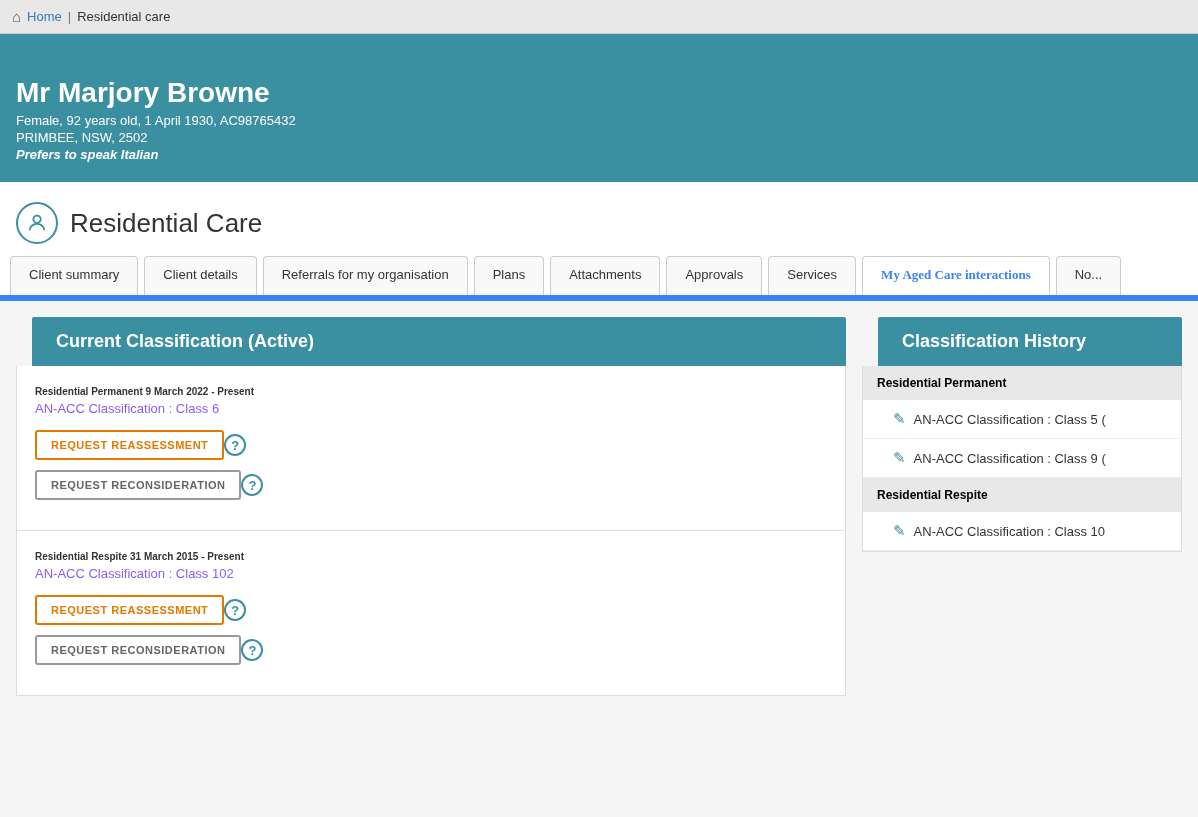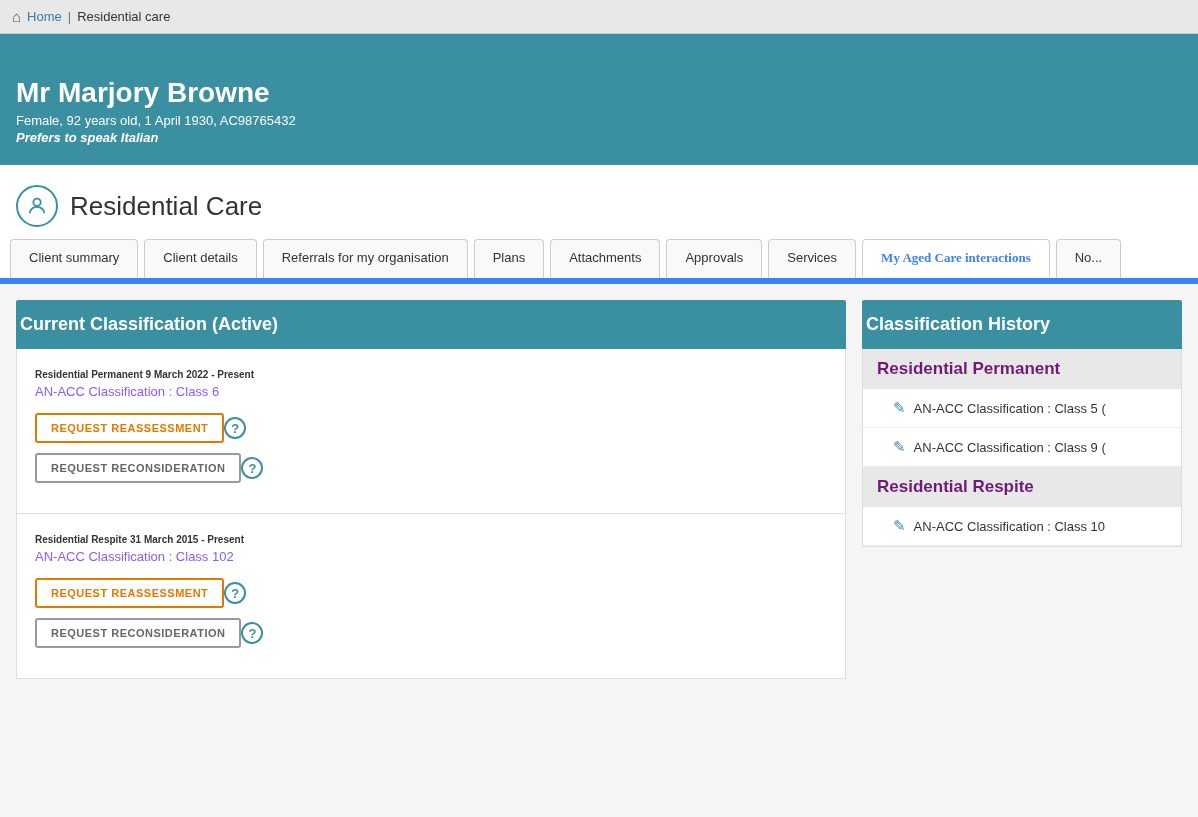--- a/index.html
+++ b/index.html
@@ -90,24 +90,25 @@
     }
 
     
     .classification-panel {
       flex: 1;
       margin-right: 16px;
     }
     .panel-header {
       background: #3a8fa0;
       color: white;
-      padding: 14px 4px;
+      padding: 14px 24px;
       font-size: 18px;
       font-weight: bold;
       border-radius: 2px 2px 0 0;
+      margin-left: 16px;
     }
     .panel-body {
       background: white;
       border: 1px solid #ddd;
       border-top: none;
       padding: 0;
     }
     .classification-item {
       padding: 20px 18px;
       border-bottom: 1px solid #e0e0e0;
@@ -166,23 +167,23 @@
     .history-panel {
       width: 320px;
       flex-shrink: 0;
     }
     .history-panel .panel-header {
       background: #3a8fa0;
     }
     .history-section-label {
       background: #e8e8e8;
       padding: 10px 14px;
-      font-size: 17px;
-      font-weight: bold;
-      color: #701a75;
+      font-size: 12px;
+      font-weight: bold;
+      color: #000000;
     }
     .history-item {
       padding: 10px 14px 10px 30px;
       border-bottom: 1px solid #eee;
       background: white;
       font-size: 13px;
       color: #333;
       display: flex;
       align-items: center;
       gap: 8px;
@@ -199,20 +200,21 @@
 <div class="breadcrumb">
   <span class="breadcrumb-home-icon">⌂</span>
   <a href="#" class="breadcrumb-link">Home</a>
   <span class="breadcrumb-sep">|</span>
   <span>Residential care</span>
 </div>
 
 <div class="patient-header">
   <div class="patient-name">Mr Marjory Browne</div>
   <div class="patient-details">Female, 92 years old, 1 April 1930, AC98765432</div>
+  <div class="patient-address">PRIMBEE, NSW, 2502</div>
   <div class="patient-language">Prefers to speak Italian</div>
 </div>
 
 <div class="section-header">
   <div class="section-icon">
     <svg width="22" height="22" viewBox="0 0 24 24" fill="none" stroke="#3a8fa0" stroke-width="2">
       <circle cx="12" cy="8" r="4"></circle>
       <path d="M4 20c0-4 3.6-7 8-7s8 3 8 7"></path>
     </svg>
   </div>

